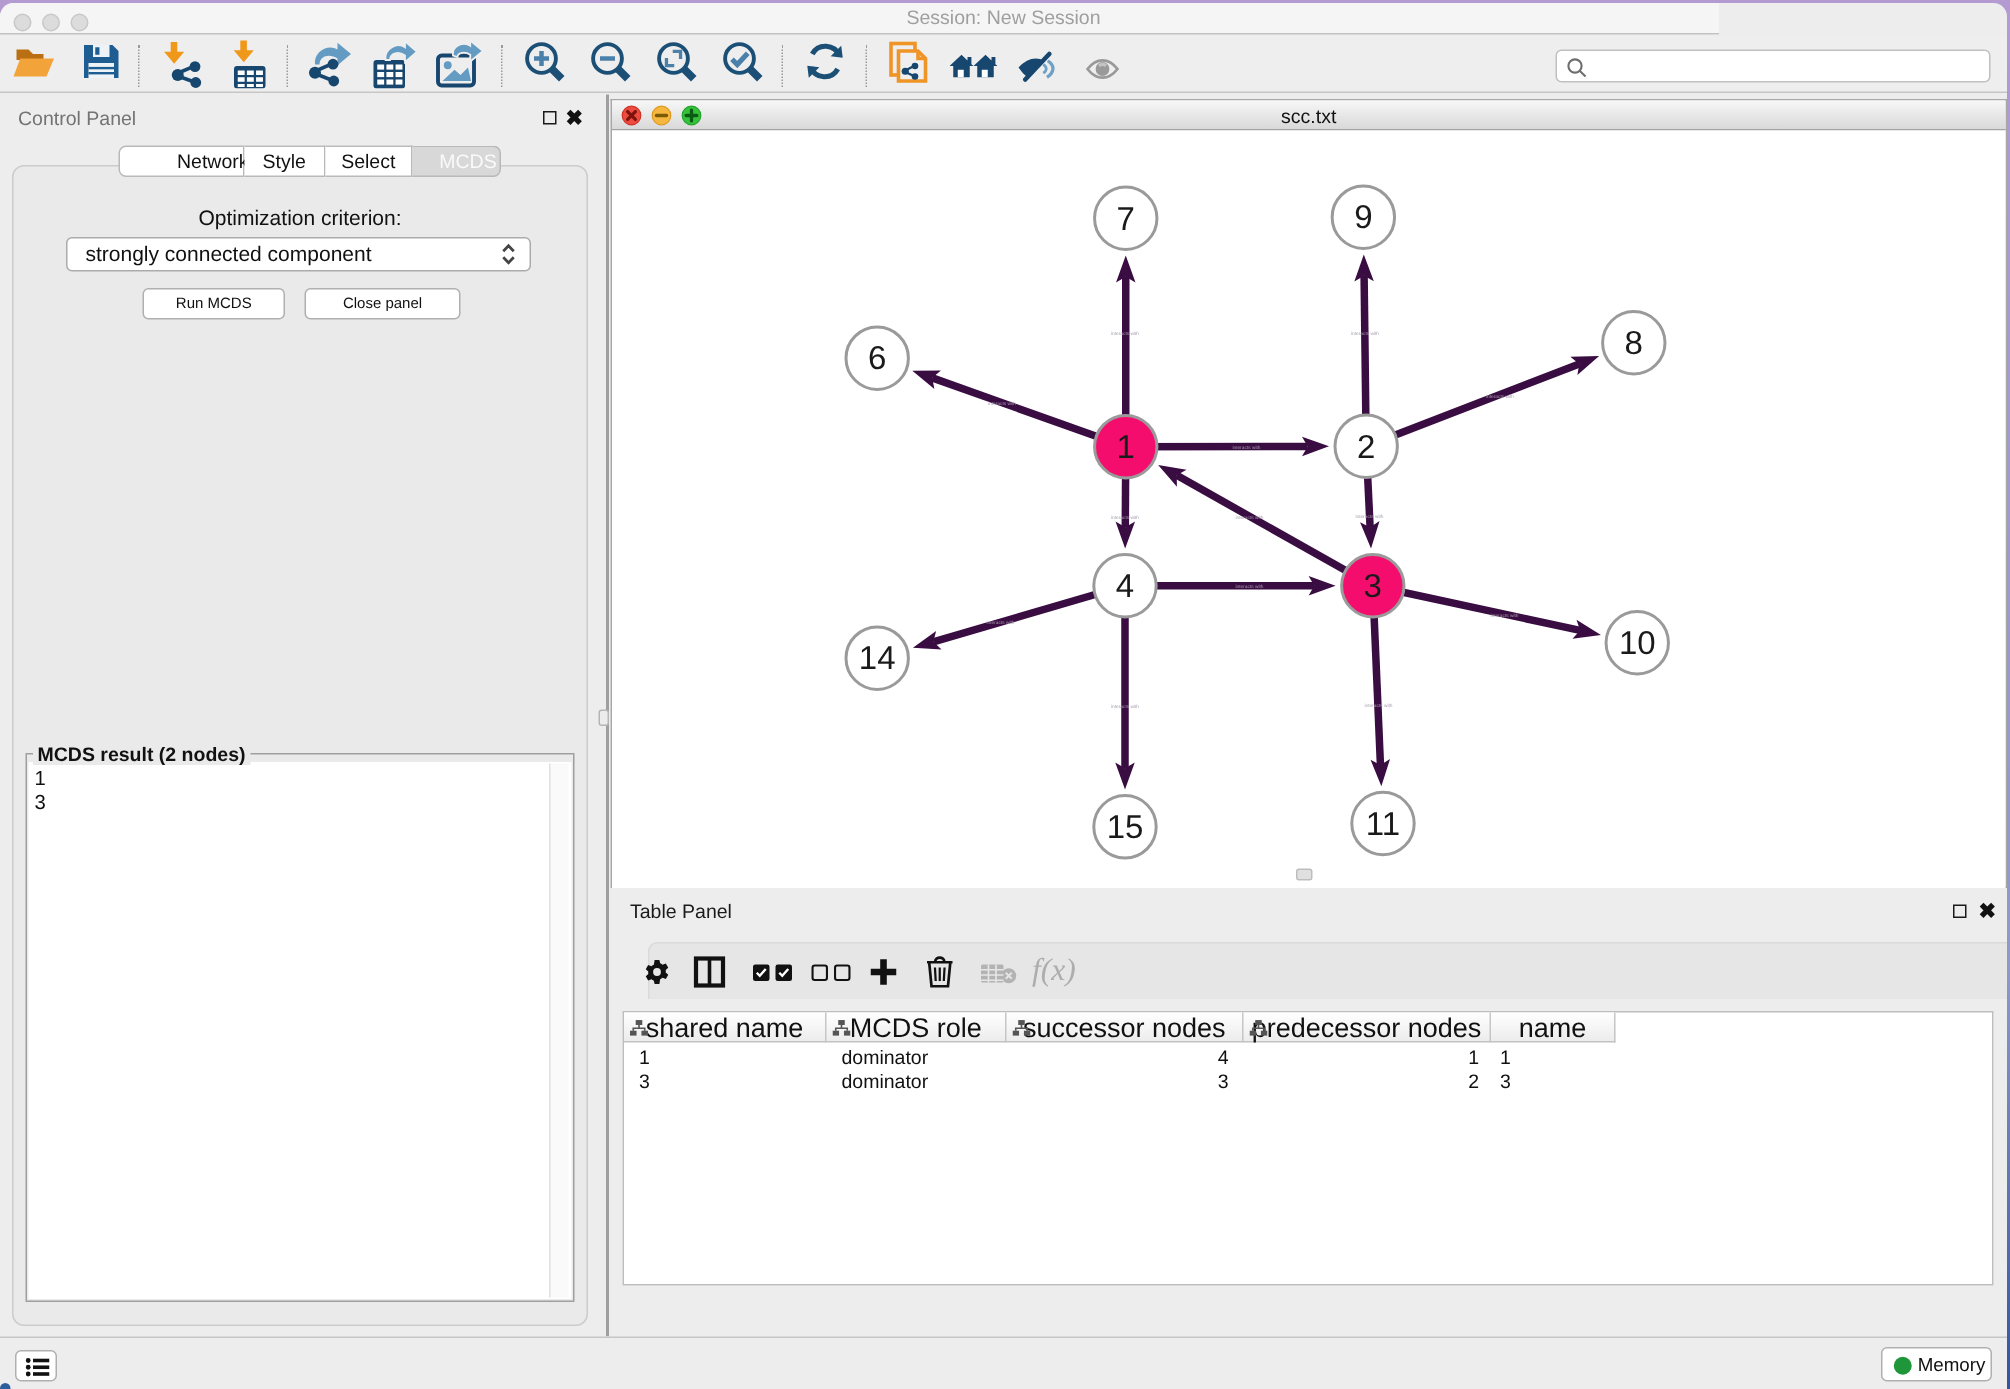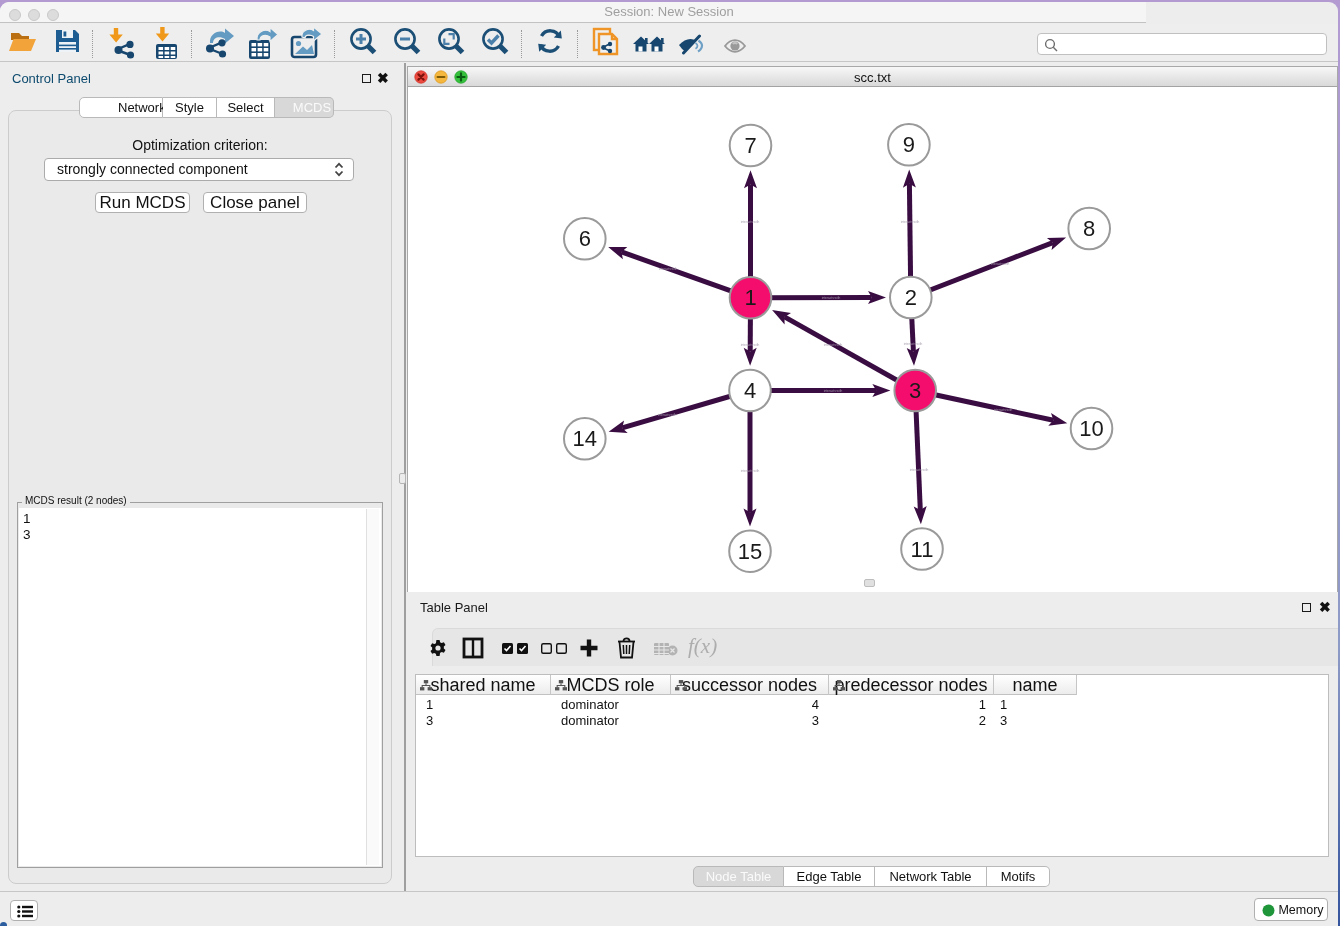--- a/index.html
+++ b/index.html
@@ -7,34 +7,34 @@
 body { font-family:"Liberation Sans", sans-serif; background:#b39bd2; position:relative; }
 #win { position:absolute; left:0; top:2px; width:1338px; height:924px; background:#ededed; border-radius:9px 9px 0 0; overflow:hidden; }
 #inner { position:absolute; left:0; top:-2px; width:1338px; height:926px; }
 #titlebar { position:absolute; left:0; top:0; width:1146px; height:23px; background:#f5f5f5; border-bottom:1px solid #c2c2c2; }
 .tl { position:absolute; top:8.5px; width:12px; height:12px; border-radius:50%; background:#dcdcdc; border:1px solid #c8c8c8; }
 #title-text { position:absolute; top:4px; left:0; width:1338px; text-align:center; font-size:13px; color:#9f9f9f; }
 #toolbar { position:absolute; left:0; top:24px; width:1338px; height:38px; background:#eeeeee; border-bottom:1px solid #c6c6c6; }
 .tsep { position:absolute; top:6px; height:28px; width:0; border-left:1px dotted #9a9a9a; }
 .ticon { position:absolute; top:2px; }
 #searchbox { position:absolute; left:1037px; top:9px; width:290px; height:22px; background:#fff; border:1px solid #c0c0c0; border-radius:4px; }
-#cp-title { position:absolute; left:12px; top:71px; font-size:13px; color:#0c4a6e; }
+#cp-title { position:absolute; left:12px; top:71px; font-size:13px; color:#737373; }
 .float-ico { position:absolute; width:9px; height:9px; border:1.6px solid #1a1a1a; }
 .x-ico { position:absolute; font-size:14px; font-weight:bold; color:#111; line-height:10px; }
 #cp-panel { position:absolute; left:8px; top:110px; width:384px; height:774px; background:#eaeaea; border:1px solid #cccccc; border-radius:8px; }
 .seg { position:absolute; display:flex; font-size:13px; }
 .seg div { background:#fff; border:1px solid #b9b9b9; border-left:none; color:#111; text-align:center; line-height:19px; height:21px; }
 .seg div:first-child { border-left:1px solid #b9b9b9; border-radius:5px 0 0 5px; }
 .seg div:last-child { border-radius:0 5px 5px 0; }
 .seg div.sel { background:#d8d8d8; color:#fafafa; }
 #opt-label { position:absolute; left:0; top:137px; width:400px; text-align:center; font-size:14px; color:#111; }
 #dropdown { position:absolute; left:44px; top:158px; width:310px; height:23px; background:#fff; border:1px solid #ababab; border-radius:4px; font-size:14px; color:#111; line-height:21px; padding-left:12px; }
-.btn { position:absolute; background:#fff; border:1px solid #b0b0b0; border-radius:4px; font-size:17px; color:#111; text-align:center; }
+.btn { position:absolute; background:#fff; border:1px solid #b0b0b0; border-radius:4px; font-size:10px; color:#111; text-align:center; }
 #groupbox { position:absolute; left:17px; top:502px; width:366px; height:366px; border:1px solid #9f9f9f; }
-#groupbox-label { position:absolute; left:22px; top:495px; font-size:10px; color:#111; background:#eaeaea; padding:0 3px; }
+#groupbox-label { position:absolute; left:22px; top:495px; font-size:13px; color:#111; background:#eaeaea; padding:0 3px;font-weight:bold; }
 #mcds-list { position:absolute; left:19px; top:508px; width:362px; height:358px; background:#fff; }
 #mcds-list div { font-size:13.5px; color:#111; padding-left:4px; line-height:16px; }
 #mcds-list { padding-top:3px; }
 #mcds-scroll { position:absolute; left:366px; top:509px; width:13px; height:356px; background:#fafafa; border-left:1px solid #e0e0e0; }
 #vsplit-line { position:absolute; left:404px; top:63px; width:1.5px; height:828px; background:#9f9f9f; }
 #vsplit-handle { position:absolute; left:399px; top:473px; width:7px; height:11px; background:#ececec; border:1px solid #b5b5b5; border-radius:2px; }
 #netframe { position:absolute; left:407px; top:66px; width:931px; height:526px; border:1px solid #a8a8a8; border-bottom:none; background:#fff; }
 #netframe-title { position:absolute; left:0; top:0; width:100%; height:20px; background:linear-gradient(#f7f7f7,#d9d9d9); border-bottom:1px solid #a3a3a3; }
 #netframe-title span { position:absolute; width:100%; text-align:center; top:3px; font-size:13px; color:#111; }
 .winbtn { position:absolute; }
@@ -412,26 +412,20 @@
       <div class="td" style="left:256px;top:22px;width:147px;text-align:right;">4</div>
       <div class="td" style="left:413px;top:22px;width:157px;text-align:right;">1</div>
       <div class="td" style="left:584px;top:22px;">1</div>
       <div class="td" style="left:10px;top:38px;">3</div>
       <div class="td" style="left:145px;top:38px;">dominator</div>
       <div class="td" style="left:256px;top:38px;width:147px;text-align:right;">3</div>
       <div class="td" style="left:413px;top:38px;width:157px;text-align:right;">2</div>
       <div class="td" style="left:584px;top:38px;">3</div>
 
     </div>
-    <div class="seg" style="left:286px; top:273px;">
-      <div class="sel" style="width:91px;">Node Table</div>
-      <div style="width:91px;">Edge Table</div>
-      <div style="width:112px;">Network Table</div>
-      <div style="width:63px;">Motifs</div>
-    </div>
   </div>
   <div id="statusbar">
     <div class="btn" style="left:10px; top:8px; width:28px; height:21px;">
           <svg style="position:absolute;left:6px;top:4px;" width="16" height="13" viewBox="0 0 16 13">
             <g fill="#111">
               <circle cx="1.8" cy="2" r="1.6"></circle>
               <circle cx="1.8" cy="6.5" r="1.6"></circle>
               <circle cx="1.8" cy="11" r="1.6"></circle>
               <rect x="5" y="0.8" width="11" height="2.4"></rect>
               <rect x="5" y="5.3" width="11" height="2.4"></rect>

